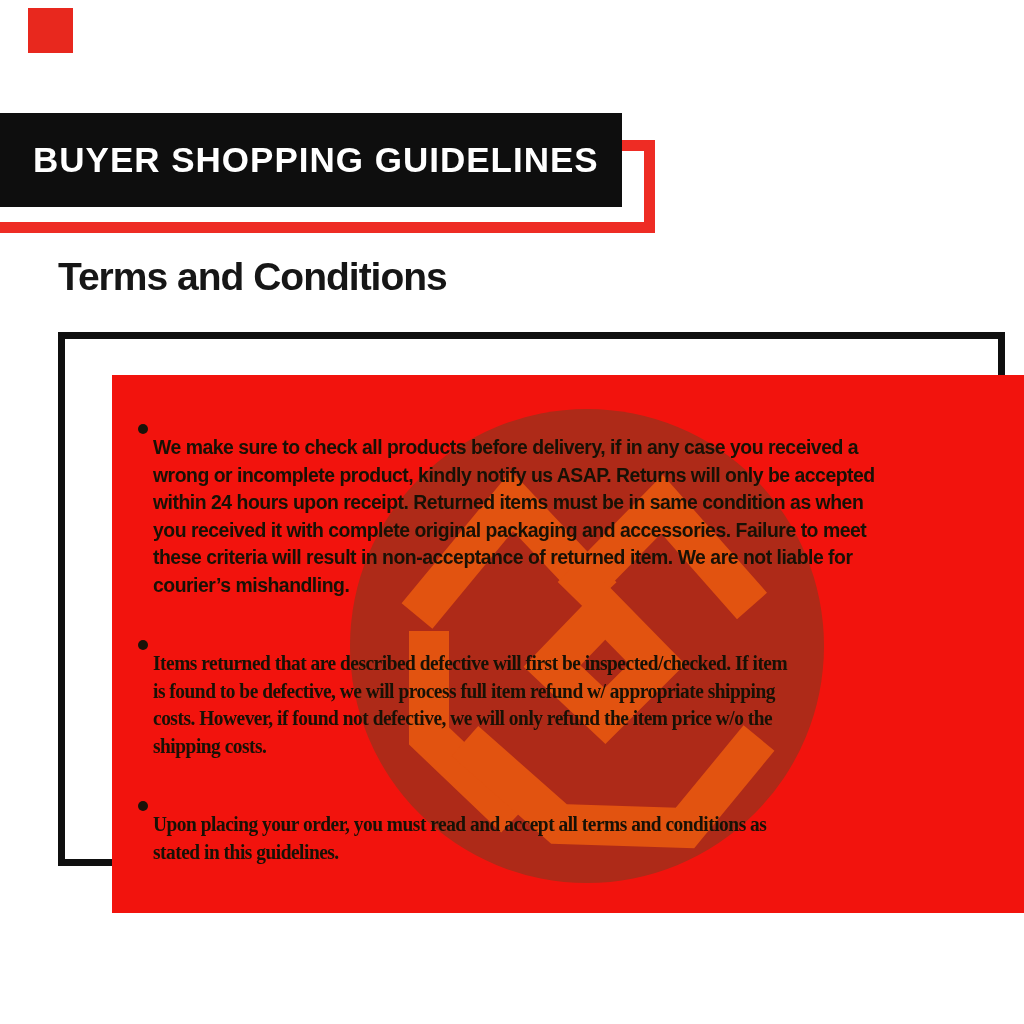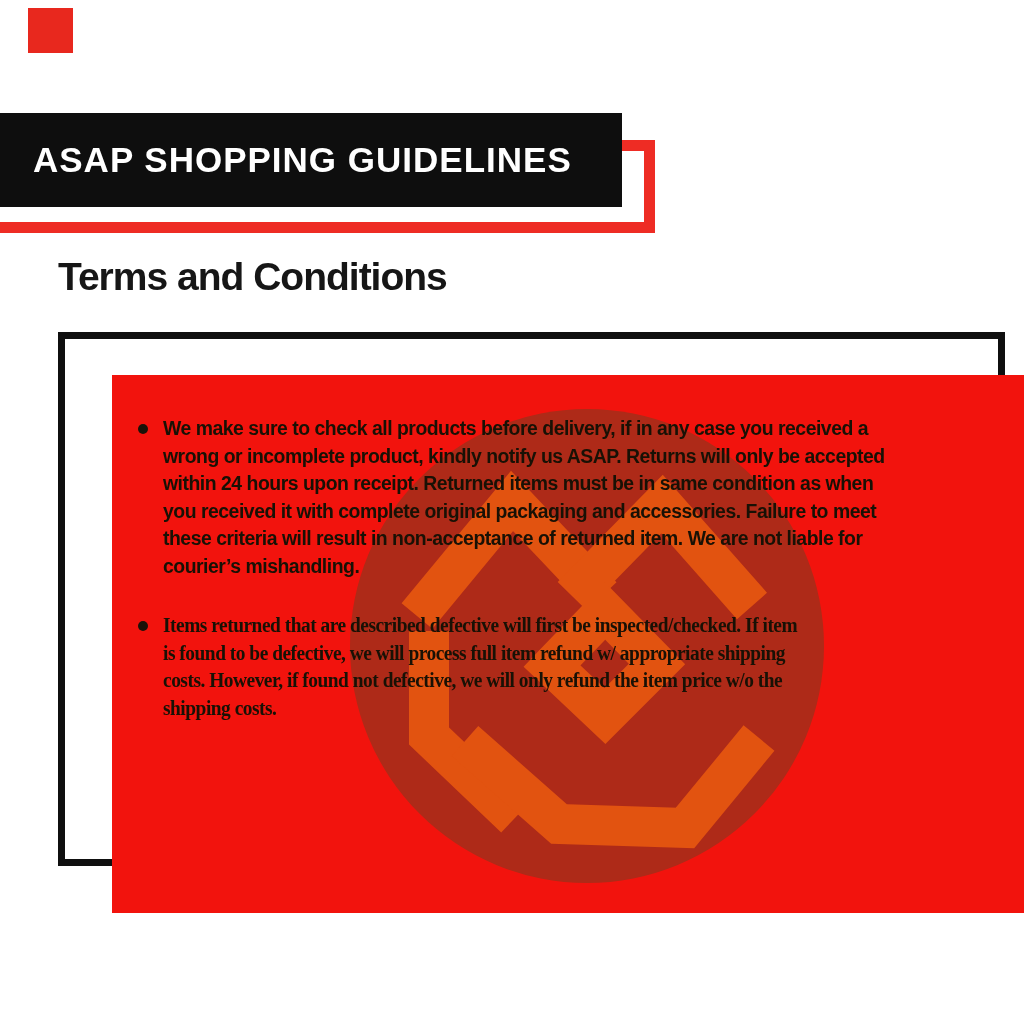--- a/index.html
+++ b/index.html
@@ -40,21 +40,21 @@
     position:absolute;left:112px;top:375px;width:912px;height:538px;
     background:var(--panel-red,#f2130d);z-index:2;overflow:hidden;
   }
   .watermark{
     position:absolute;left:235px;top:31px;width:480px;height:480px;
     pointer-events:none;
   }
   .bullets{
     position:absolute;left:26px;top:40px;right:10px;z-index:3;
   }
-  .bullet{display:flex;align-items:flex-start;}
+  .bullet{display:flex;align-items:flex-start;flex-direction:column;}
   .bullet + .bullet{margin-top:32px;font-family:Liberation Serif, serif;}
   .dot{
     flex:0 0 auto;width:10px;height:10px;border-radius:50%;
     background:#1a1208;margin-top:9px;
   }
   .bullet-text{
     margin-left:15px;font-size:20px;font-weight:bold;letter-spacing:-0.5px;
     line-height:27.5px;color:var(--body-text,#181105);
     white-space:pre;transform:scaleX(0.97);transform-origin:0 0;
   }
@@ -62,21 +62,21 @@
 </head>
 <body>
 
 <div class="page">
 
   <div class="accent-square"></div>
 
   <div class="banner-frame"></div>
 
   <div class="banner">
-    <span>ASAP SHOPPING GUIDELINES</span>
+    <span>BUYER SHOPPING GUIDELINES</span>
   </div>
 
   <h1 class="heading">Terms and Conditions</h1>
 
   <div class="outline-box"></div>
 
   <div class="red-panel">
 
     <svg class="watermark" viewBox="0 0 480 480" xmlns="http://www.w3.org/2000/svg">
       <defs>
@@ -109,16 +109,21 @@
       </div>
 
       <div class="bullet">
         <span class="dot"></span>
         <div class="bullet-text">Items returned that are described defective will first be inspected/checked. If item
 is found to be defective, we will process full item refund w/ appropriate shipping
 costs. However, if found not defective, we will only refund the item price w/o the
 shipping costs.</div>
       </div>
 
+      <div class="bullet">
+        <span class="dot"></span>
+        <div class="bullet-text">Upon placing your order, you must read and accept all terms and conditions as
+stated in this guidelines.</div>
+      </div>
 
     </div>
   </div>
 </div>
 
 </body></html>

